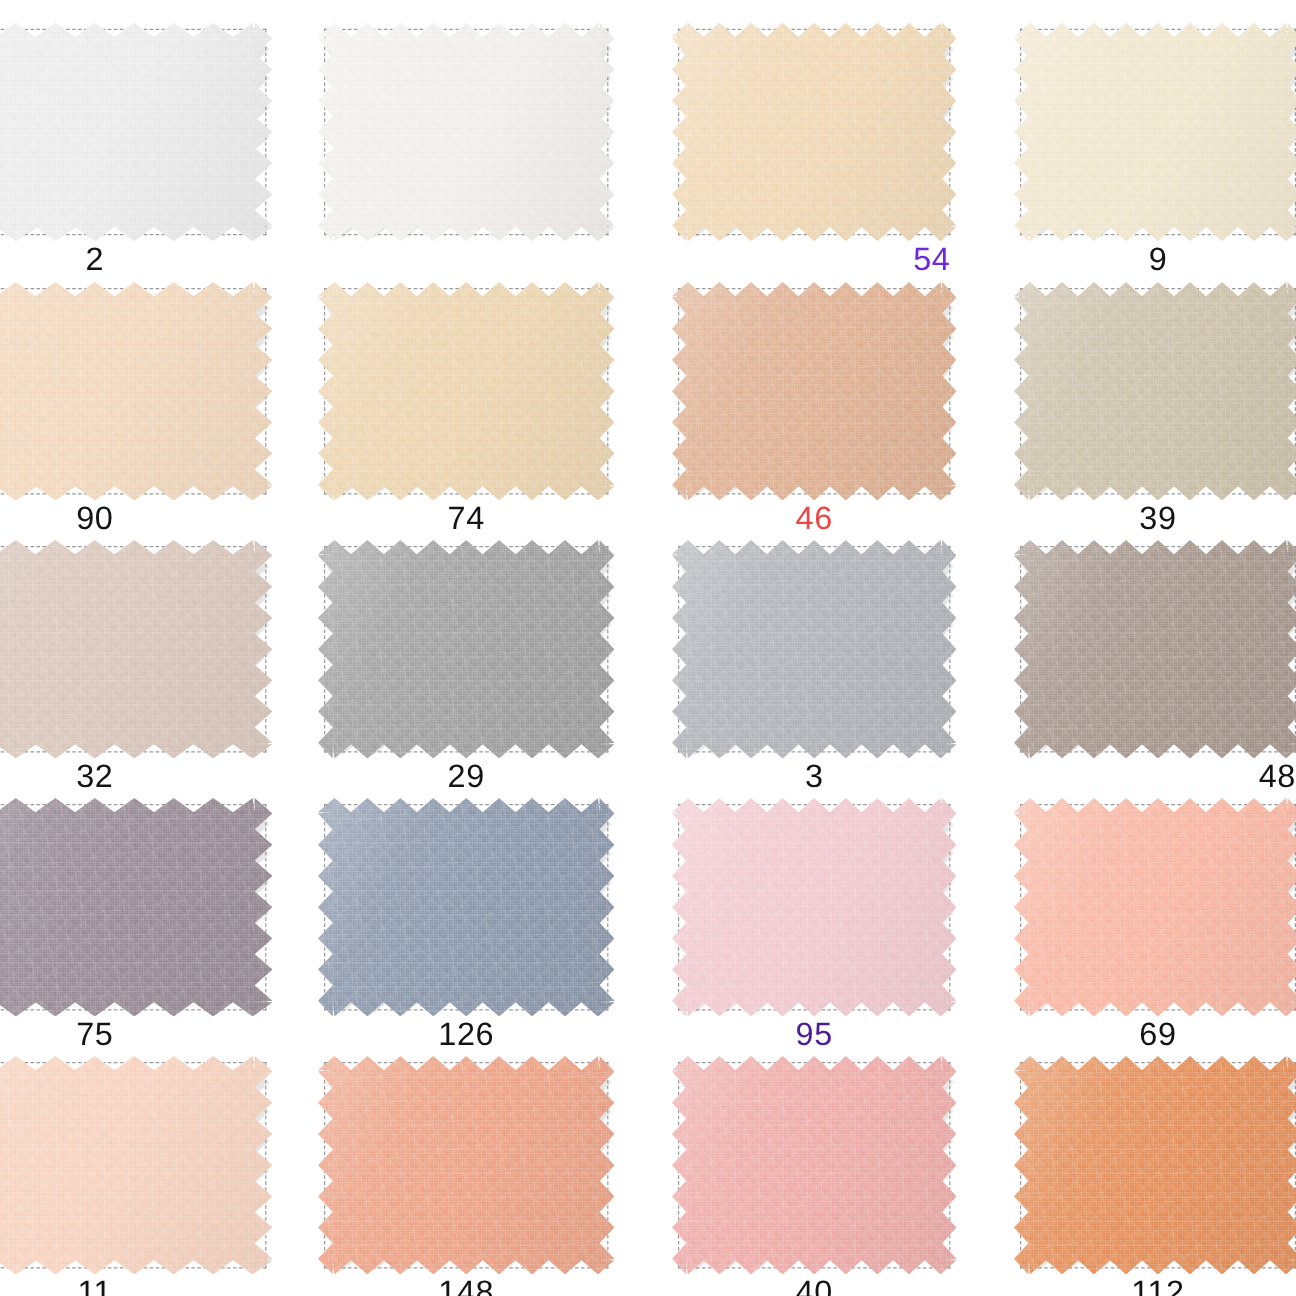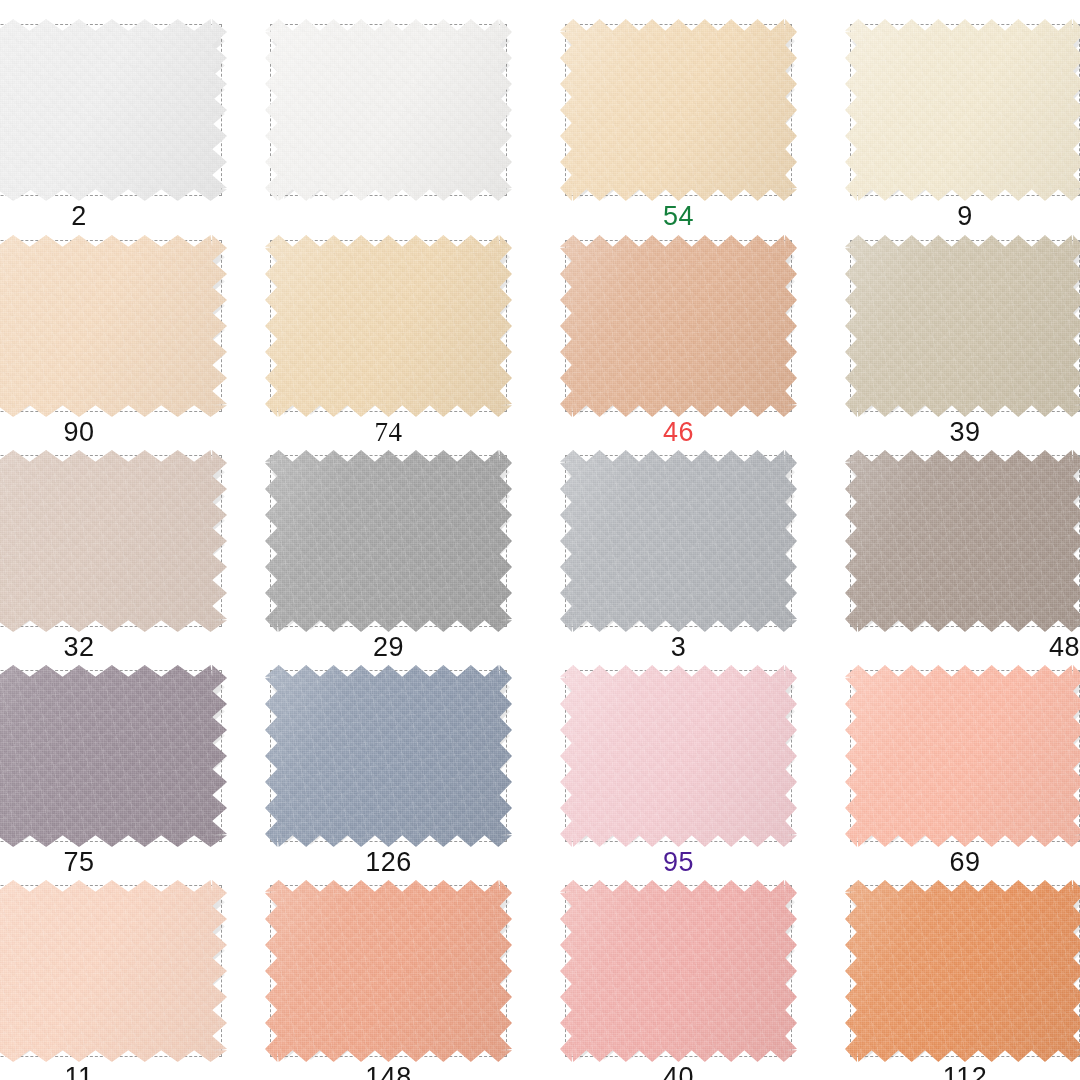--- a/index.html
+++ b/index.html
@@ -178,21 +178,21 @@
           <div class="fabric-shadow"></div>
           <div class="fabric">
             <div class="fabric-color" style="background: rgb(244, 220, 184);"></div>
             <div class="fabric-texture"></div>
             <div class="fabric-weave"></div>
             <div class="fabric-slub"></div>
             <div class="fabric-sheen"></div>
           </div>
         </div>
       </div>
-      <div class="label" style="color: #15803d;">54</div>
+      <div class="label" style="color: #6d28d9; text-align: right;">54</div>
     </div>
     <div class="cell" style="left: 850px; top: 24px; width: 230px; height: 212px;">
       <div class="swatch-box" style="border-color: rgb(154, 154, 154);">
         <div class="fabric-wrap" style="--pink: polygon(0.000% 6.522%,5.556% 0.000%,11.111% 6.522%,16.667% 0.000%,22.222% 6.522%,27.778% 0.000%,33.333% 6.522%,38.889% 0.000%,44.444% 6.522%,50.000% 0.000%,55.556% 6.522%,61.111% 0.000%,66.667% 6.522%,72.222% 0.000%,77.778% 6.522%,83.333% 0.000%,88.889% 6.522%,94.444% 0.000%,95.000% 6.522%,95.000% 0.000%,100.000% 7.143%,95.000% 14.286%,100.000% 21.429%,95.000% 28.571%,100.000% 35.714%,95.000% 42.857%,100.000% 50.000%,95.000% 57.143%,100.000% 64.286%,95.000% 71.429%,100.000% 78.571%,95.000% 85.714%,100.000% 92.857%,95.000% 93.478%,100.000% 93.478%,94.444% 100.000%,88.889% 93.478%,83.333% 100.000%,77.778% 93.478%,72.222% 100.000%,66.667% 93.478%,61.111% 100.000%,55.556% 93.478%,50.000% 100.000%,44.444% 93.478%,38.889% 100.000%,33.333% 93.478%,27.778% 100.000%,22.222% 93.478%,16.667% 100.000%,11.111% 93.478%,5.556% 100.000%,5.000% 93.478%,5.000% 100.000%,0.000% 92.857%,5.000% 85.714%,0.000% 78.571%,5.000% 71.429%,0.000% 64.286%,5.000% 57.143%,0.000% 50.000%,5.000% 42.857%,0.000% 35.714%,5.000% 28.571%,0.000% 21.429%,5.000% 14.286%,0.000% 7.143%,5.000% 6.522%);">
           <div class="fabric-shadow"></div>
           <div class="fabric">
             <div class="fabric-color" style="background: rgb(244, 234, 209);"></div>
             <div class="fabric-texture"></div>
             <div class="fabric-weave"></div>
             <div class="fabric-slub"></div>
@@ -210,21 +210,21 @@
             <div class="fabric-color" style="background: rgb(246, 220, 192);"></div>
             <div class="fabric-texture"></div>
             <div class="fabric-weave"></div>
             <div class="fabric-slub"></div>
             <div class="fabric-sheen"></div>
           </div>
         </div>
       </div>
       <div class="label" style="color: rgb(20, 20, 20);">90</div>
     </div>
-    <div class="cell" style="left: 270px; top: 240px; width: 237px; height: 212px; font-family: Liberation Serif, serif;">
+    <div class="cell" style="left: 270px; top: 240px; width: 237px; height: 212px;">
       <div class="swatch-box" style="border-color: rgb(154, 154, 154);">
         <div class="fabric-wrap" style="--pink: polygon(0.000% 6.522%,5.556% 0.000%,11.111% 6.522%,16.667% 0.000%,22.222% 6.522%,27.778% 0.000%,33.333% 6.522%,38.889% 0.000%,44.444% 6.522%,50.000% 0.000%,55.556% 6.522%,61.111% 0.000%,66.667% 6.522%,72.222% 0.000%,77.778% 6.522%,83.333% 0.000%,88.889% 6.522%,94.444% 0.000%,95.000% 6.522%,95.000% 0.000%,100.000% 7.143%,95.000% 14.286%,100.000% 21.429%,95.000% 28.571%,100.000% 35.714%,95.000% 42.857%,100.000% 50.000%,95.000% 57.143%,100.000% 64.286%,95.000% 71.429%,100.000% 78.571%,95.000% 85.714%,100.000% 92.857%,95.000% 93.478%,100.000% 93.478%,94.444% 100.000%,88.889% 93.478%,83.333% 100.000%,77.778% 93.478%,72.222% 100.000%,66.667% 93.478%,61.111% 100.000%,55.556% 93.478%,50.000% 100.000%,44.444% 93.478%,38.889% 100.000%,33.333% 93.478%,27.778% 100.000%,22.222% 93.478%,16.667% 100.000%,11.111% 93.478%,5.556% 100.000%,5.000% 93.478%,5.000% 100.000%,0.000% 92.857%,5.000% 85.714%,0.000% 78.571%,5.000% 71.429%,0.000% 64.286%,5.000% 57.143%,0.000% 50.000%,5.000% 42.857%,0.000% 35.714%,5.000% 28.571%,0.000% 21.429%,5.000% 14.286%,0.000% 7.143%,5.000% 6.522%);">
           <div class="fabric-shadow"></div>
           <div class="fabric">
             <div class="fabric-color" style="background: rgb(240, 216, 178);"></div>
             <div class="fabric-texture"></div>
             <div class="fabric-weave"></div>
             <div class="fabric-slub"></div>
             <div class="fabric-sheen"></div>
           </div>

